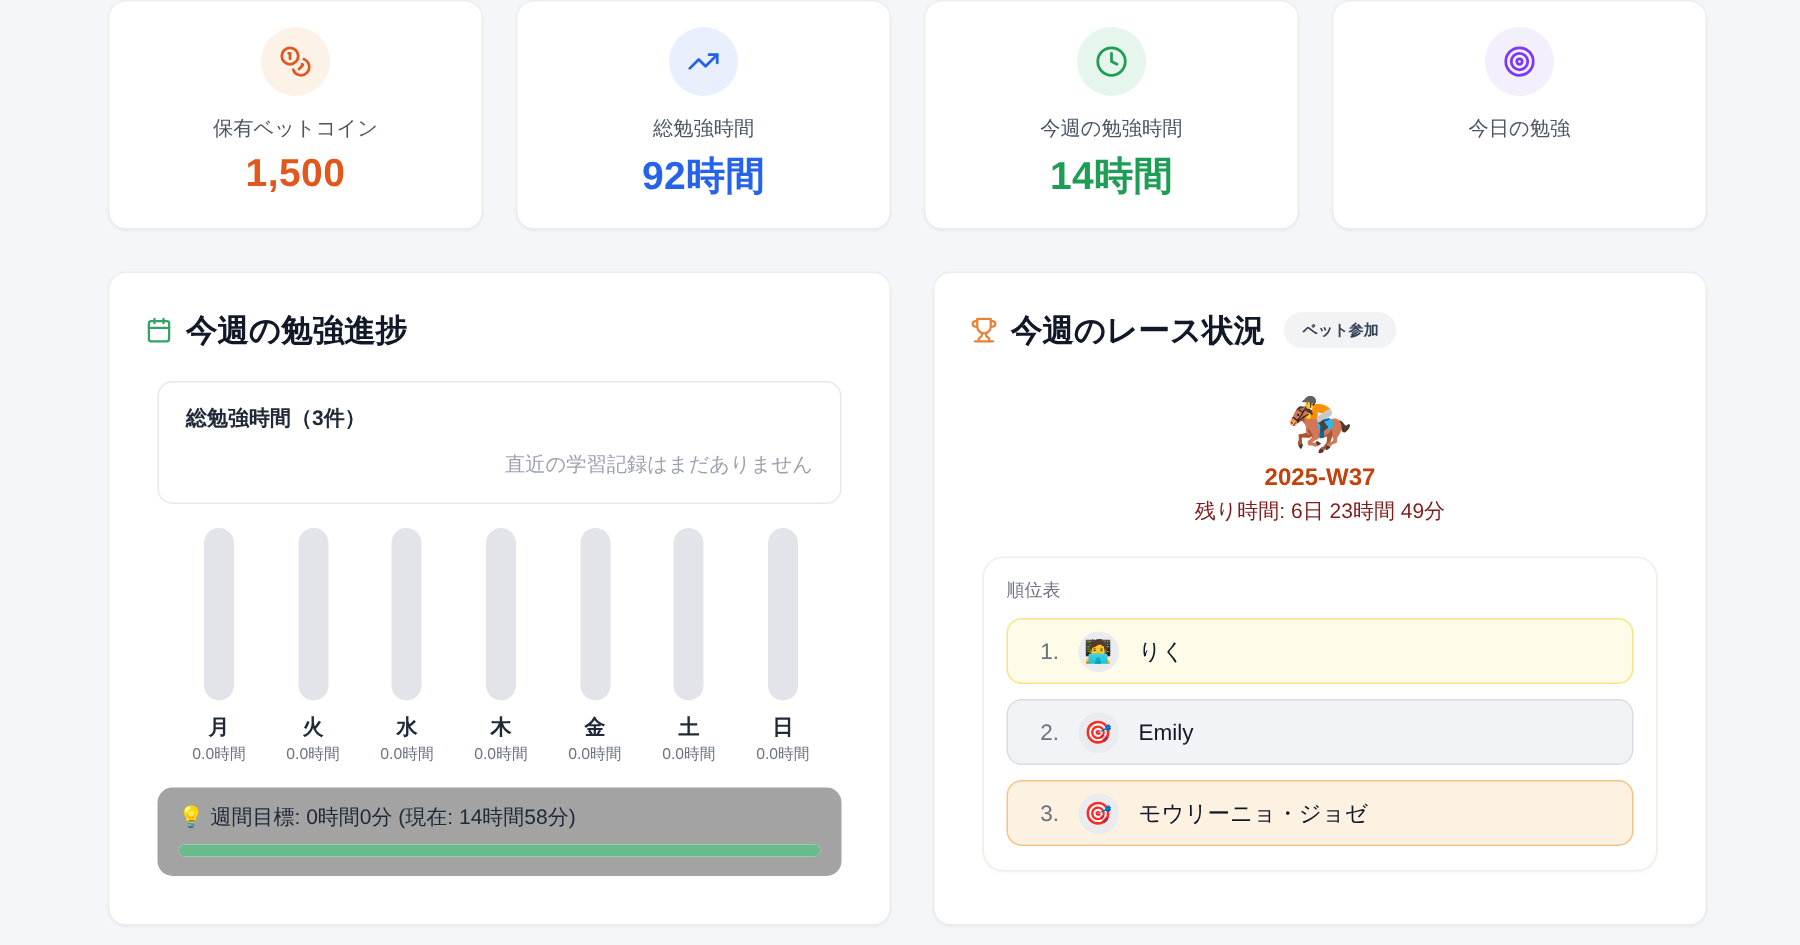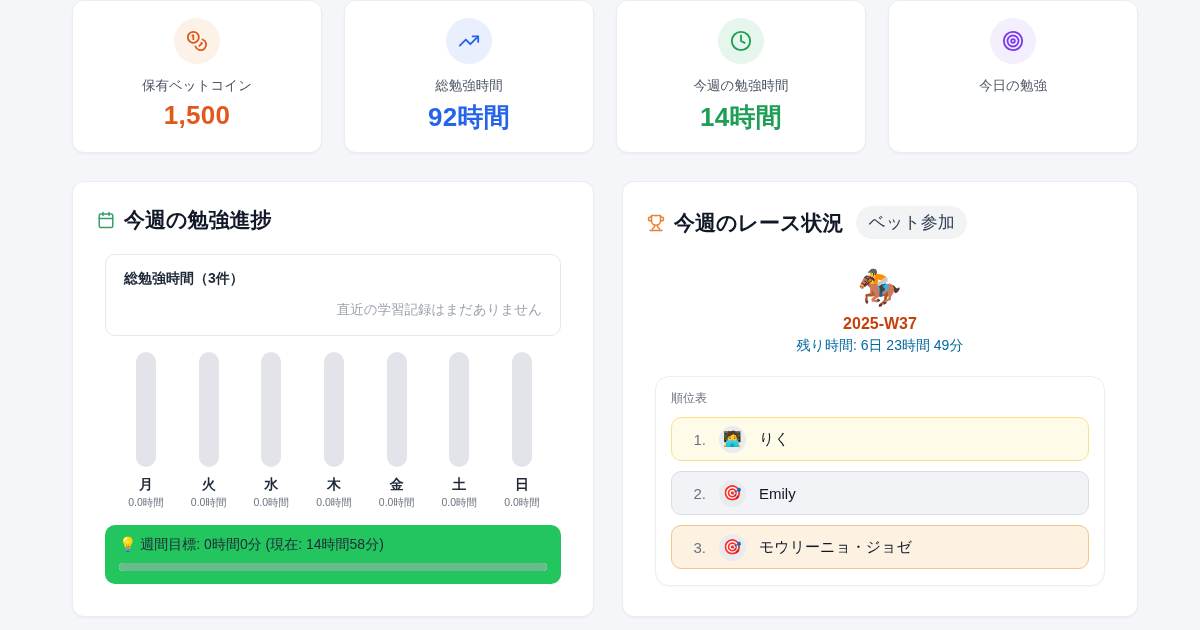--- a/index.html
+++ b/index.html
@@ -42,21 +42,21 @@
   .card-header {
     display:flex; align-items:center; gap:9px;
     padding:24px 24px 0 24px;
   }
   .card-header svg { width:18px; height:18px; fill:none; stroke:currentColor; stroke-width:2; stroke-linecap:round; stroke-linejoin:round; }
   .hdr-icon-green { color:#34a06a; display:flex; }
   .hdr-icon-orange { color:#e8833a; display:flex; }
   .card-title { font-size:21px; font-weight:bold; color:#111827; }
   .pill-badge {
     background:#f1f3f5; color:#334155; border-radius:999px;
-    padding:5px 12px; font-size:17px; font-weight:400; margin-left:4px;
+    padding:5px 12px; font-size:10px; font-weight:700; margin-left:4px;
   }
 
   
   .recent-box {
     margin:20px 32px 0 32px; height:82px;
     border:1px solid #e6e8ec; border-radius:10px; padding:15px 18px;
   }
   .recent-title { font-size:14px; font-weight:bold; color:#1f2937; }
   .recent-empty { margin-top:13px; font-size:13.5px; color:#9ca3af;text-align:right; }
 
@@ -65,32 +65,32 @@
     margin-top:16px; padding:0 46px 0 48px;
     display:flex; justify-content:space-between;
   }
   .chart-col { display:flex; flex-direction:column; align-items:center; width:50px; }
   .chart-bar { width:20px; height:115px; background:#e3e4e9; border-radius:10px; }
   .chart-day { margin-top:9px; font-size:14px; font-weight:bold; color:#1f2937; }
   .chart-val { margin-top:2px; font-size:10.5px; color:#6b7280; }
 
   
   .goal-box {
-    margin:15px 32px 0 32px; background:#22c55e; border-radius:10px;
+    margin:15px 32px 0 32px; background:#a3a3a3; border-radius:10px;
     padding:11px 14px 13px 14px;
   }
   .goal-text { font-size:14px; color:#1f2937; }
   .goal-track { margin-top:9px; height:8px; border-radius:4px; background:#d4ebde; overflow:hidden; }
   .goal-fill { height:100%; background:#68bb8b; border-radius:4px; }
 
   
   .race-center { text-align:center; margin-top:28px; }
   .horse-emoji { font-size:36px; line-height:42px; }
   .race-week { margin-top:6px; font-size:16px; font-weight:bold; color:#c2410c; }
-  .race-remaining { margin-top:4px; font-size:14px; color:#0369a1; }
+  .race-remaining { margin-top:4px; font-size:14px; color:#7f1d1d; }
   .ranking-box {
     margin:21px 32px 0 32px;
     background:#ffffff; border:1px solid #f0eee7; border-radius:14px;
     padding:13px 15px 16px 15px;
     box-shadow:0 1px 2px rgba(16,24,40,.03);
   }
   .ranking-label { font-size:12px; color:#6b7280; }
   .rank-row {
     margin-top:10px; height:44px; border-radius:10px;
     display:flex; align-items:center; padding-left:18px; gap:13px;

